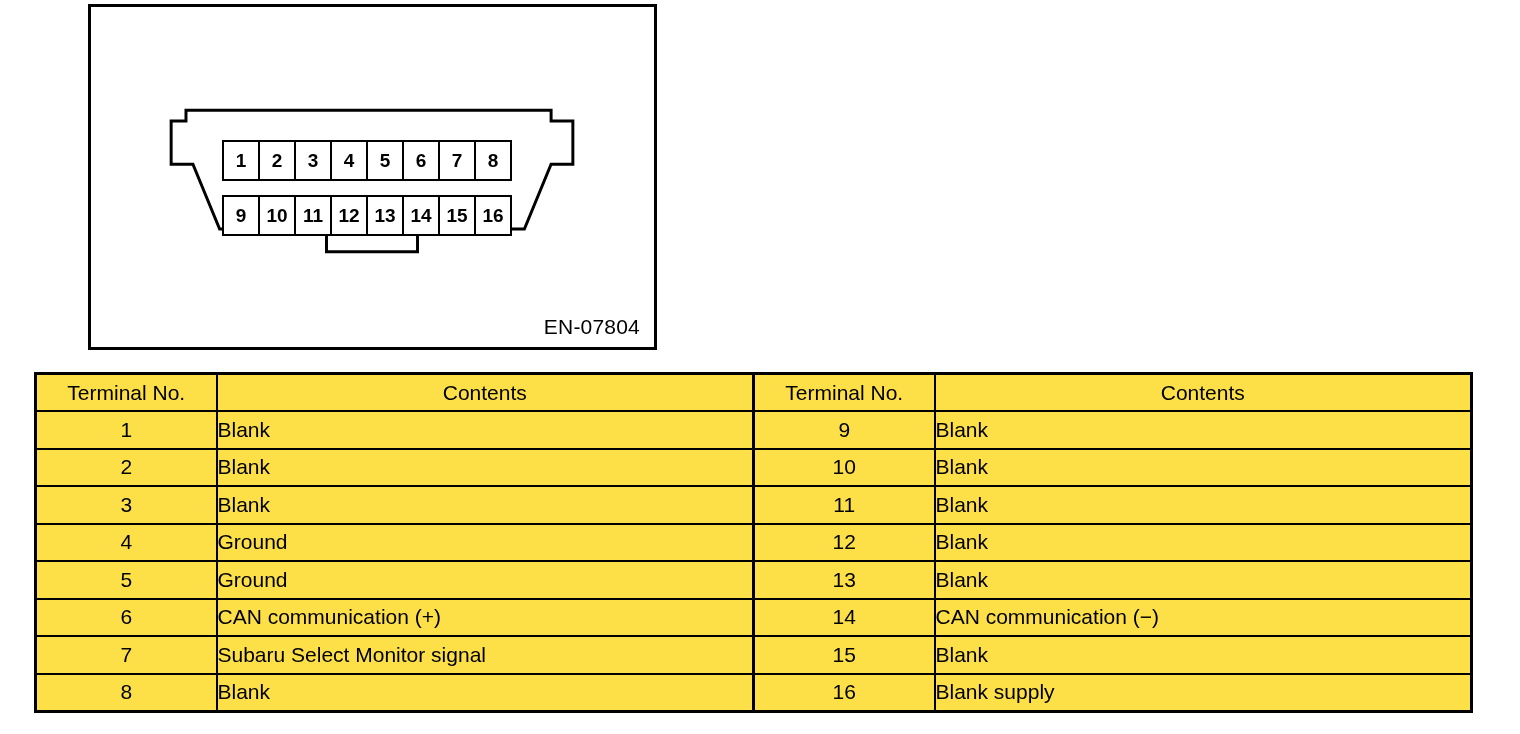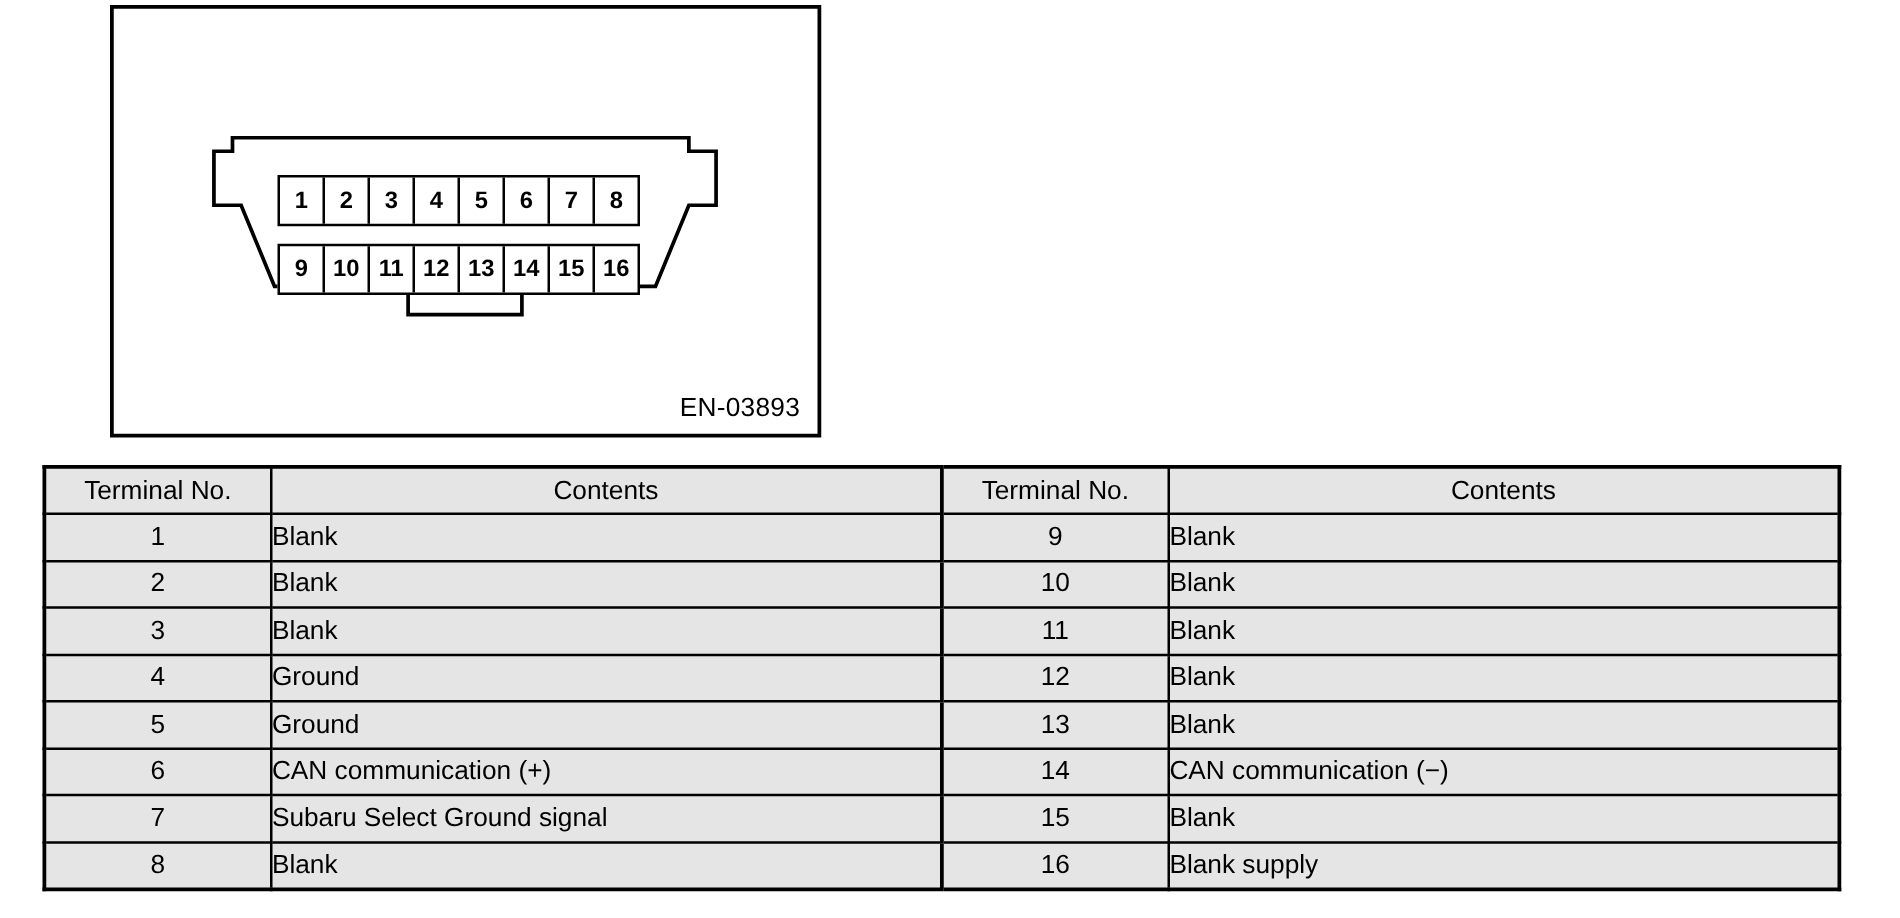--- a/index.html
+++ b/index.html
@@ -97,21 +97,21 @@
   }
   table.term-table th,
   table.term-table td {
     border: 2px solid #000;
     font-weight: 400;
     font-size: 21px;
     font-family: "Liberation Sans", sans-serif;
     padding: 0 0 0 0;
     height: 37.5px;
     box-sizing: border-box;
-    background: #e5e5e5;
+    background: #fde047;
   }
   
   table.term-table { border: 3px solid #000; }
 
   th.col-term, td.col-term {
     width: 181px;
     text-align: center;
   }
   th.col-contents, td.col-contents {
     text-align: left;
@@ -167,21 +167,21 @@
       <div class="pin-cell">10</div>
       <div class="pin-cell">11</div>
       <div class="pin-cell">12</div>
       <div class="pin-cell">13</div>
       <div class="pin-cell">14</div>
       <div class="pin-cell">15</div>
       <div class="pin-cell">16</div>
     </div>
   </div>
 
-  <div id="figure-code">EN-03893</div>
+  <div id="figure-code">EN-07804</div>
 </div>
 
 <div id="terminal-table-wrap">
   <table class="term-table">
     <thead>
       <tr>
         <th class="col-term">Terminal No.</th>
         <th class="col-contents half-left-last">Contents</th>
         <th class="col-term half-right-first">Terminal No.</th>
         <th class="col-contents">Contents</th>
@@ -219,21 +219,21 @@
         <td class="col-contents">Blank</td>
       </tr>
       <tr>
         <td class="col-term num">6</td>
         <td class="col-contents half-left-last">CAN communication (+)</td>
         <td class="col-term num half-right-first">14</td>
         <td class="col-contents">CAN communication (−)</td>
       </tr>
       <tr>
         <td class="col-term num">7</td>
-        <td class="col-contents half-left-last">Subaru Select Ground signal</td>
+        <td class="col-contents half-left-last">Subaru Select Monitor signal</td>
         <td class="col-term num half-right-first">15</td>
         <td class="col-contents">Blank</td>
       </tr>
       <tr>
         <td class="col-term num">8</td>
         <td class="col-contents half-left-last">Blank</td>
         <td class="col-term num half-right-first">16</td>
         <td class="col-contents">Blank supply</td>
       </tr>
     </tbody>

